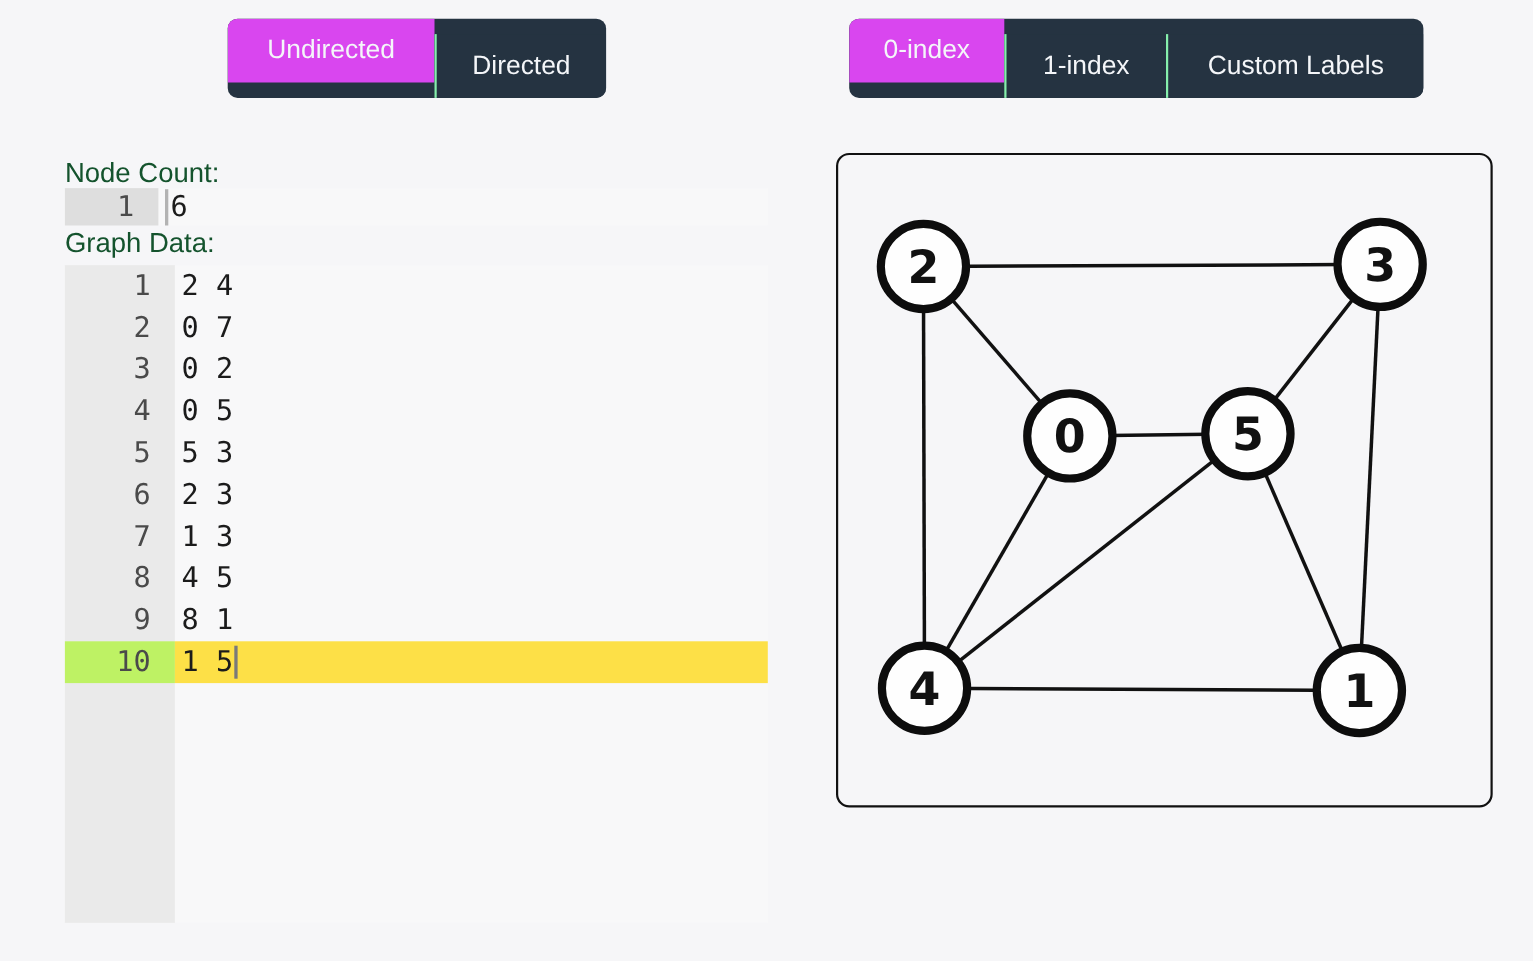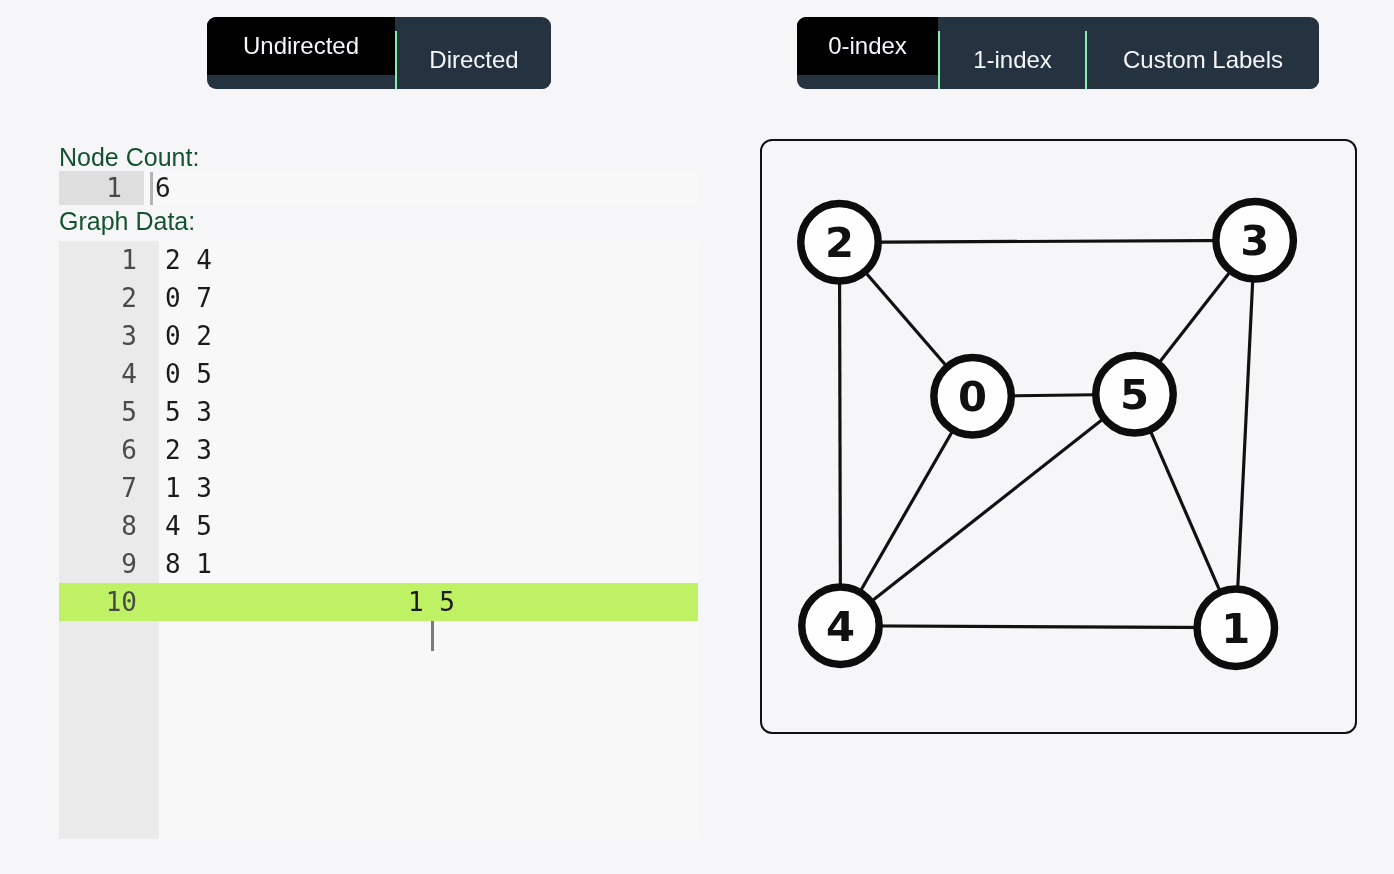--- a/index.html
+++ b/index.html
@@ -13,34 +13,34 @@
 
   
   .seg-group {
     position:absolute; top:17px;
     display:flex;
     border-radius:9px;
     overflow:hidden;
     background:#253341;
   }
   #direction-toggle { left:207px; }
-  #index-toggle    { left:797px; }
+  #index-toggle    { left:772px; }
   .seg {
     height:58px;
     display:flex; align-items:center; justify-content:center;
     color:#f4f6f9;
     font-size:24px;
     font-family:"Liberation Sans", sans-serif;
     background:#253341;
     border:none; outline:none; cursor:pointer;
     box-sizing:border-box;
     white-space:nowrap;
   }
   .seg + .seg { border-left:2px solid #86efac;margin-top:14px; }
-  .seg.selected { background:#000000; border-left:none; }
+  .seg.selected { background:#d946ef; border-left:none; }
   .w-undirected { width:188px; }
   .w-directed   { width:156px; }
   .w-0index     { width:141px; }
   .w-1index     { width:147px; }
   .w-custom     { width:234px; }
 
   
   .editor-label {
     position:absolute; left:59px;
     font-size:25px; line-height:30px;
@@ -86,21 +86,21 @@
   #graph-data-editor .gutter-cell { width:100px; }
 
   .content-cell {
     flex:1 1 auto;
     padding-left:6px;
     display:flex; align-items:center;
     box-sizing:border-box;
   }
 
   .ed-row.active .gutter-cell  { background:#bef264; }
-  .ed-row.active .content-cell { background:#bef264;flex-direction:column; }
+  .ed-row.active .content-cell { background:#fde047; }
 
   .cursor {
     display:inline-block;
     width:3px;
     flex:0 0 auto;
   }
   .cursor.unfocused { height:33px; background:#b3b3b3; margin-right:2px; }
   .cursor.focused   { height:30px; background:#7a7a7a; margin-left:1px; }
 
   

